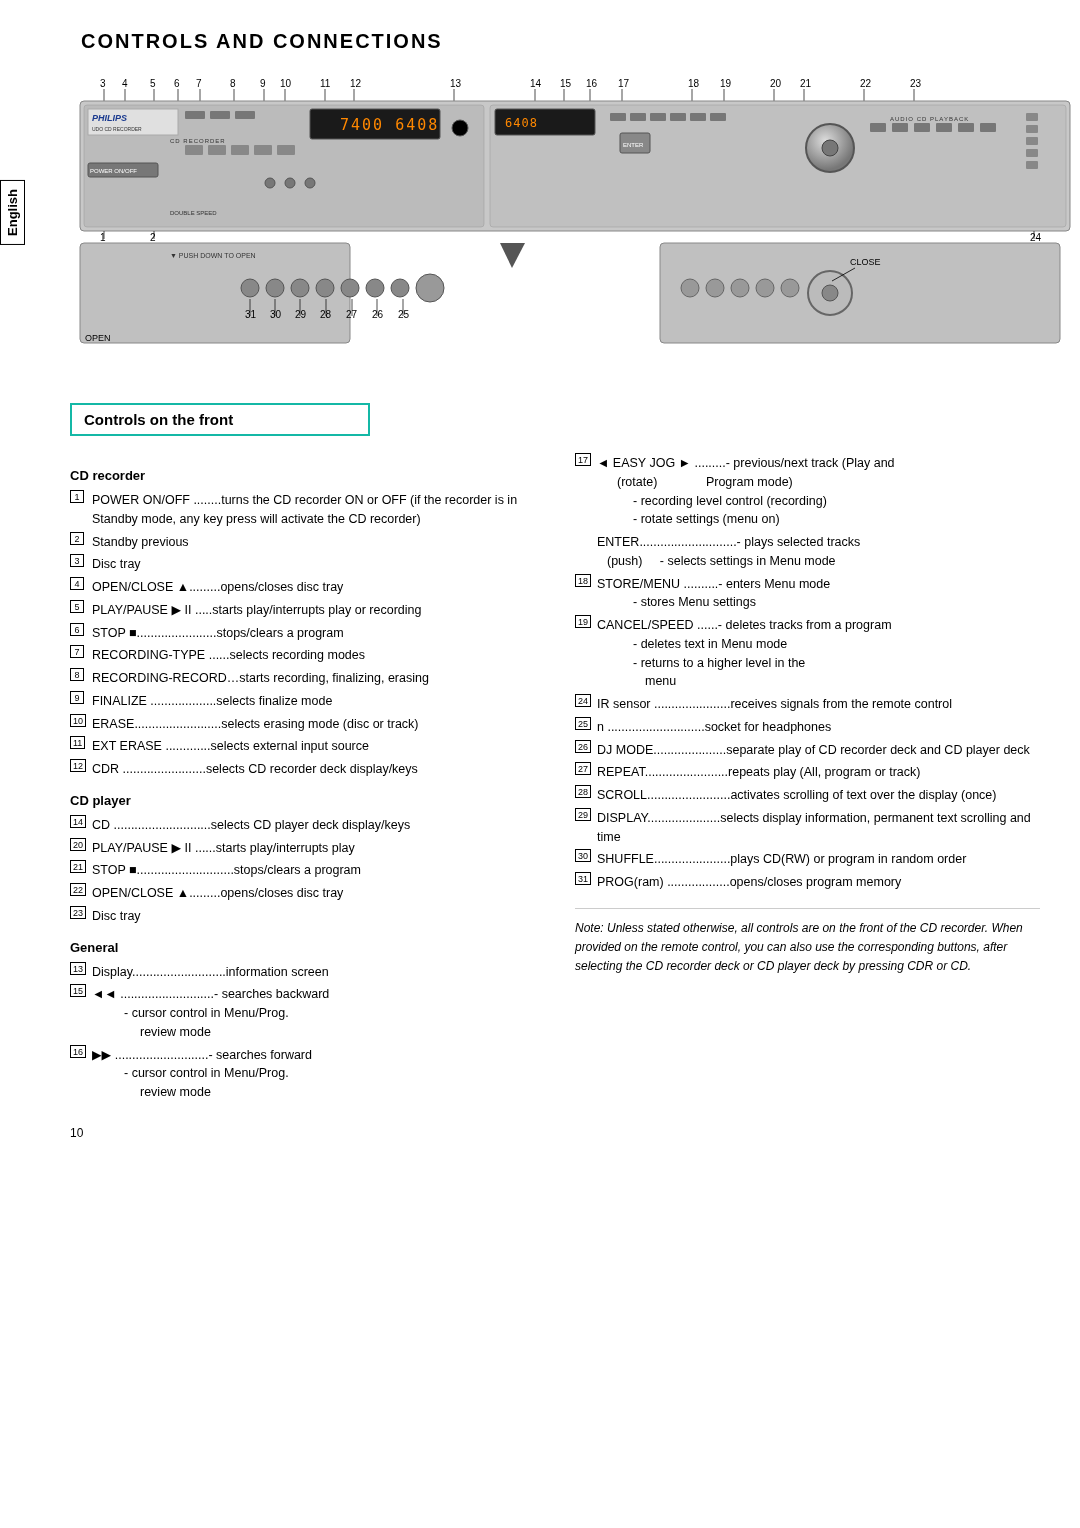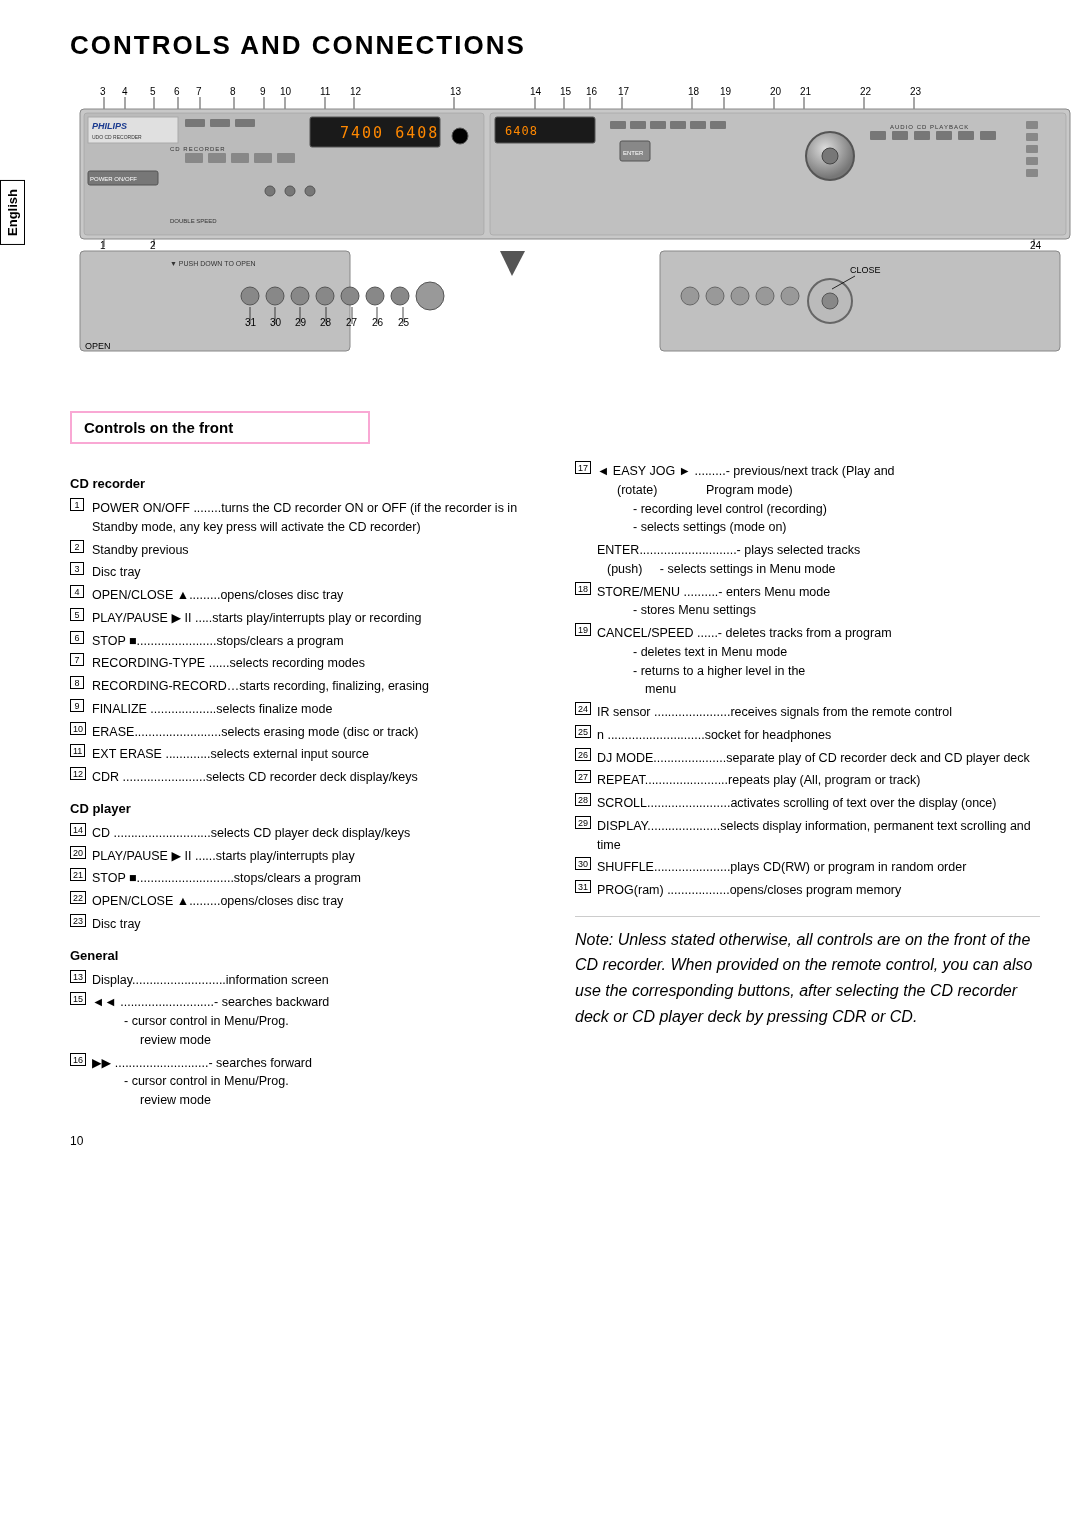--- a/index.html
+++ b/index.html
@@ -23,33 +23,33 @@
       top: 180px;
       background: #fff;
       border: 1px solid #000;
       writing-mode: vertical-rl;
       transform: rotate(180deg);
       padding: 8px 4px;
       font-size: 13px;
       font-weight: bold;
     }
     .main-title {
-      font-size: 26px;
+      font-size: 20px;
       font-weight: bold;
       letter-spacing: 2px;
       margin-bottom: 20px;
-      margin-left: 30px;
+      margin-left: 41px;
     }
     
     .controls-section {
       margin-left: 30px;
       margin-top: 20px;
     }
     .section-header {
-      border: 2px solid #f9a8d4;
+      border: 2px solid #14b8a6;
       padding: 6px 12px;
       font-size: 15px;
       font-weight: bold;
       display: inline-block;
       margin-bottom: 18px;
       min-width: 300px;
     }
     .two-col {
       display: flex;
       gap: 40px;
@@ -90,21 +90,21 @@
       height: 13px;
       line-height: 13px;
       margin-right: 2px;
     }
     .control-desc {
       flex: 1;
     }
     .ctrl-bold { font-weight: normal; }
     .note-block {
       font-style: italic;
-      font-size: 16px;
+      font-size: 12px;
       line-height: 1.6;
       margin-top: 16px;
       border-top: 1px solid #ccc;
       padding-top: 10px;
     }
     .page-num {
       text-align: left;
       font-size: 12px;
       margin-top: 20px;
       margin-left: 30px;
@@ -412,21 +412,21 @@
       </div>
 
       <div class="col-right">
 
         <div class="control-item">
           <span class="num"><span class="num-box">17</span></span>
           <span class="control-desc">
             <span class="ctrl-bold">◄ EASY JOG ►</span>  .........- previous/next track (Play and<br>
             <span style="padding-left:20px;display:block">(rotate) &nbsp;&nbsp;&nbsp;&nbsp;&nbsp;&nbsp;&nbsp;&nbsp;&nbsp;&nbsp;&nbsp;&nbsp; Program mode)</span>
             <span style="padding-left:36px;display:block">- recording level control (recording)</span>
-            <span style="padding-left:36px;display:block">- selects settings (mode on)</span>
+            <span style="padding-left:36px;display:block">- rotate settings (menu on)</span>
           </span>
         </div>
         <div class="control-item">
           <span class="num" style="min-width:22px">&nbsp;</span>
           <span class="control-desc">
             <span class="ctrl-bold">ENTER</span>............................- plays selected tracks<br>
             <span style="padding-left:10px;display:block">(push) &nbsp;&nbsp;&nbsp; - selects settings in Menu mode</span>
           </span>
         </div>
         <div class="control-item">

